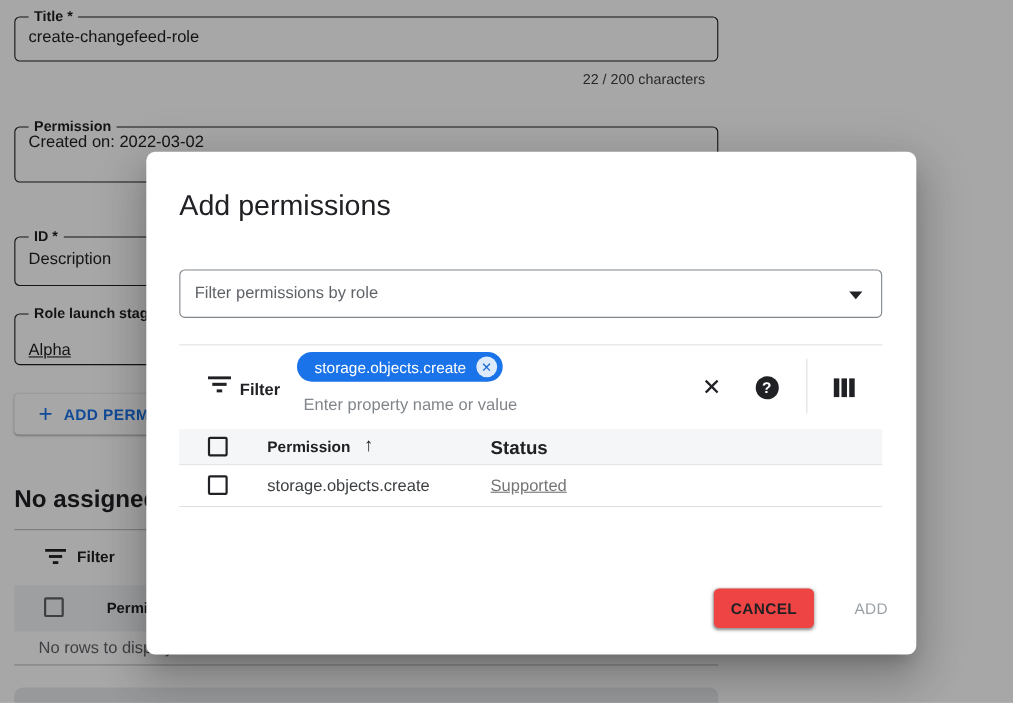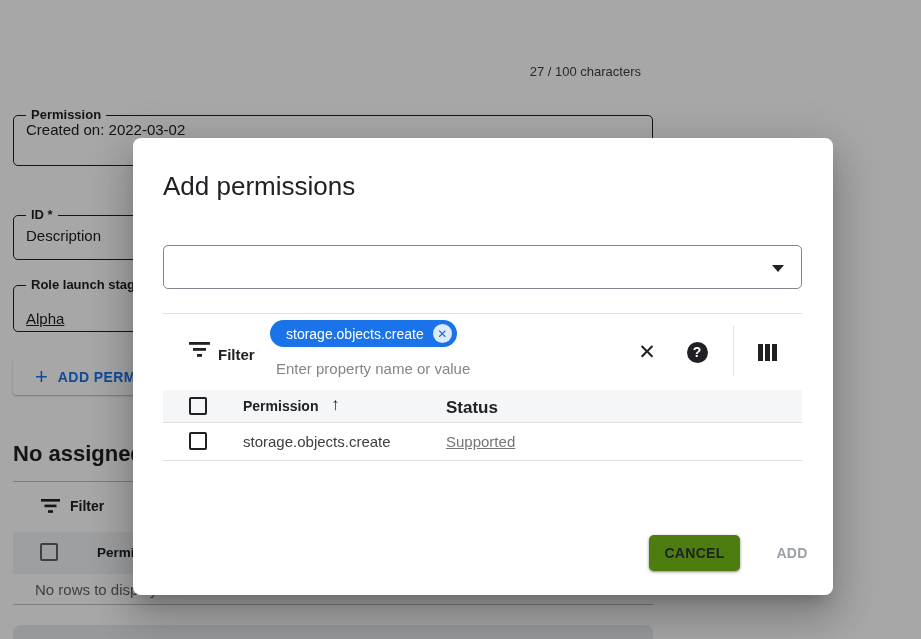--- a/index.html
+++ b/index.html
@@ -77,33 +77,37 @@
   .phead .cb { position:absolute; left:26px; top:7px; }
   .phead .col-perm { position:absolute; left:80px; top:8px; font-size:14px; font-weight:700; color:#202124; }
   .phead .sort-arrow { position:absolute; left:168px; top:5px; font-size:17px; font-weight:700; color:#202124; }
   .phead .col-status { position:absolute; left:283px; top:8px; font-size:17px; font-weight:700; color:#202124; }
 
   .prow { position:relative; height:38px; background:#fff; border-bottom:1px solid #e0e0e0; }
   .prow .cb { position:absolute; left:26px; top:9px; }
   .prow .cell-perm { position:absolute; left:80px; top:10px; font-size:15px; color:#3c4043; }
   .prow .cell-status { position:absolute; left:283px; top:10px; font-size:15px; color:#757575;text-decoration:underline; }
 
-  .cancel-btn { position:absolute; left:516px; top:397px; width:91px; height:36px; background:#4d7c0f;
+  .cancel-btn { position:absolute; left:516px; top:397px; width:91px; height:36px; background:#ef4444;
                 border:none; border-radius:5px; font-family:inherit; font-size:14px; font-weight:700;
                 letter-spacing:.3px; color:#202124; display:flex; align-items:center; justify-content:center;
                 box-shadow:0 1px 2px rgba(0,0,0,.3), 0 1px 3px 1px rgba(0,0,0,.15); }
-  .add-btn { position:absolute; left:628px; top:397px; width:62px; height:36px; font-size:14px; font-weight:700;
+  .add-btn { position:absolute; left:628px; top:397px; width:62px; height:36px; font-size:14px; font-weight:400;
              letter-spacing:.3px; color:#9aa0a6; display:flex; align-items:center; justify-content:center; }
 </style>
 </head>
 <body>
 
 <div class="page">
 
-  <div class="char-counter">27 / 100 characters</div>
+  <div class="field" style="left:13px; top:15px; width:640px; height:41px;">
+    <span class="flabel">Title *</span>
+    <span class="fvalue">create-changefeed-role</span>
+  </div>
+  <div class="char-counter">22 / 200 characters</div>
 
   <div class="field" style="left:13px; top:115px; width:640px; height:51px;">
     <span class="flabel">Permission</span>
     <span class="fvalue" style="top:5px;">Created on: 2022-03-02</span>
   </div>
 
   <div class="field" style="left:13px; top:215px; width:640px; height:45px;">
     <span class="flabel">ID *</span>
     <span class="fvalue" style="top:11px;">Description</span>
   </div>
@@ -140,20 +144,21 @@
   <div class="bottom-box"></div>
 </div>
 
 <div class="overlay"></div>
 
 <div class="modal">
 
   <div class="modal-title">Add permissions</div>
 
   <div class="role-dd">
+    <span class="dd-text">Filter permissions by role</span>
     <span class="caret"></span>
   </div>
 
   <div class="ptable">
 
     <div class="ptoolbar">
       <svg class="flt-icon" width="21" height="15" viewBox="0 0 21 15">
         <rect x="0" y="0" width="21" height="2.8" fill="#202124"></rect>
         <rect x="4" y="6" width="13" height="2.8" fill="#202124"></rect>
         <rect x="8" y="12" width="5" height="2.8" fill="#202124"></rect>

